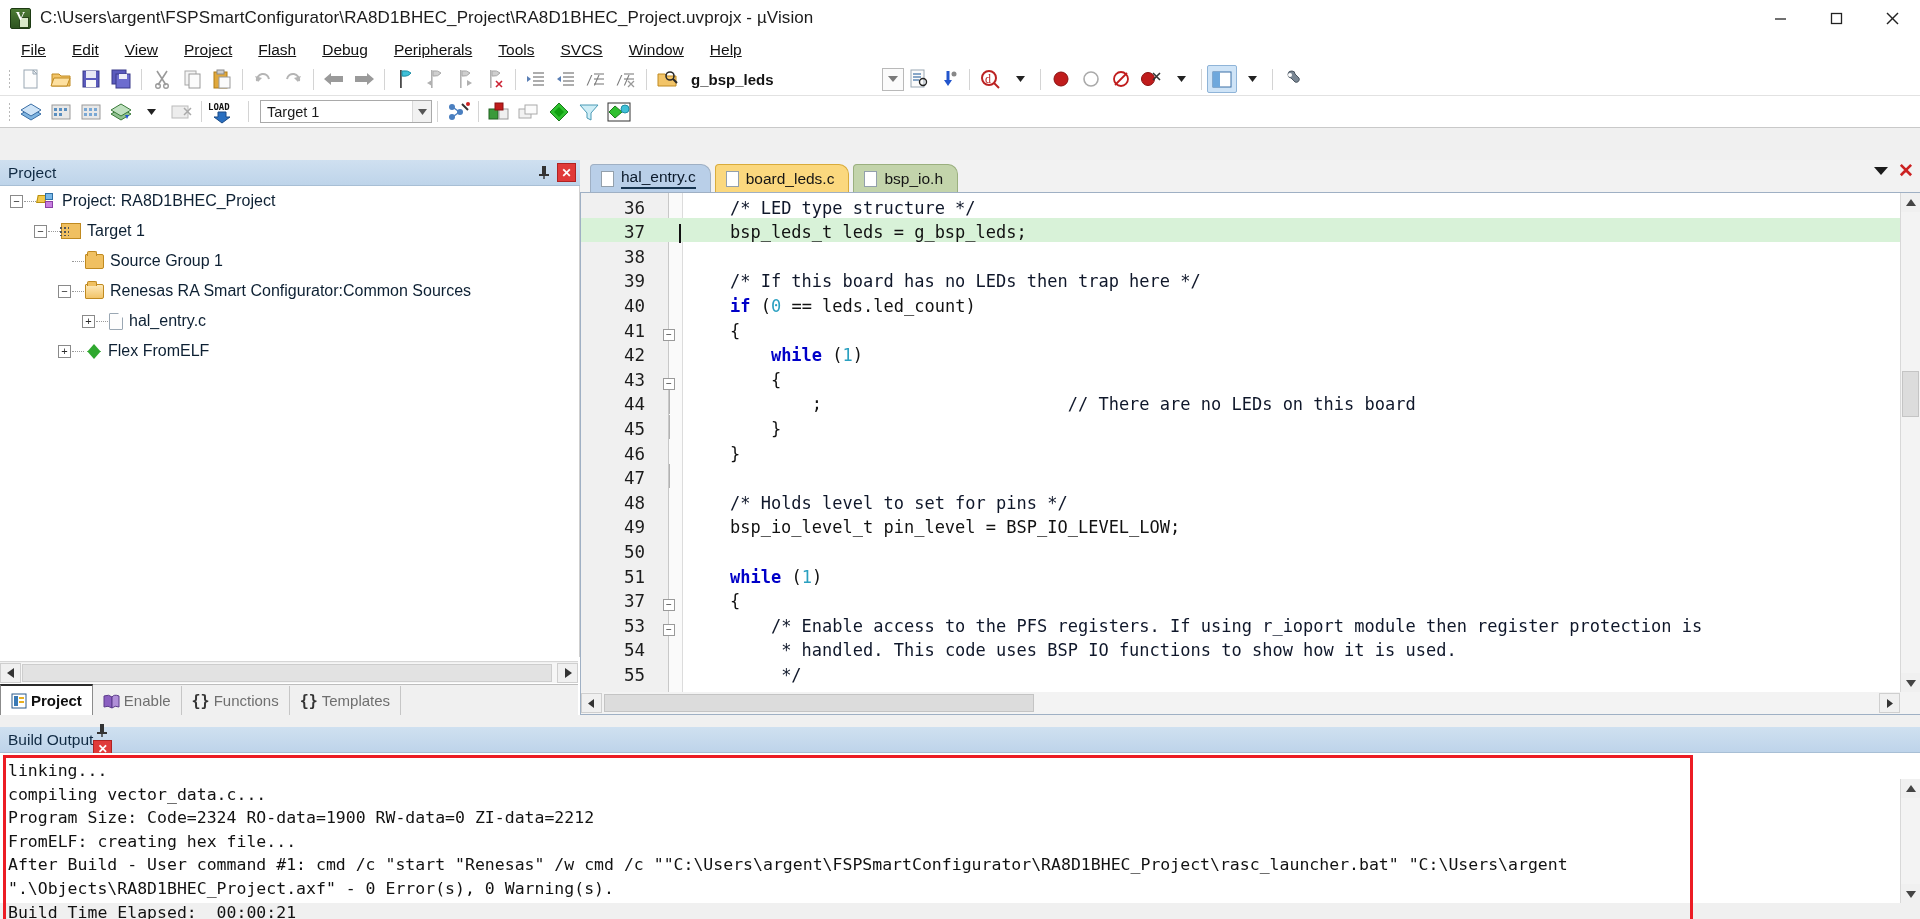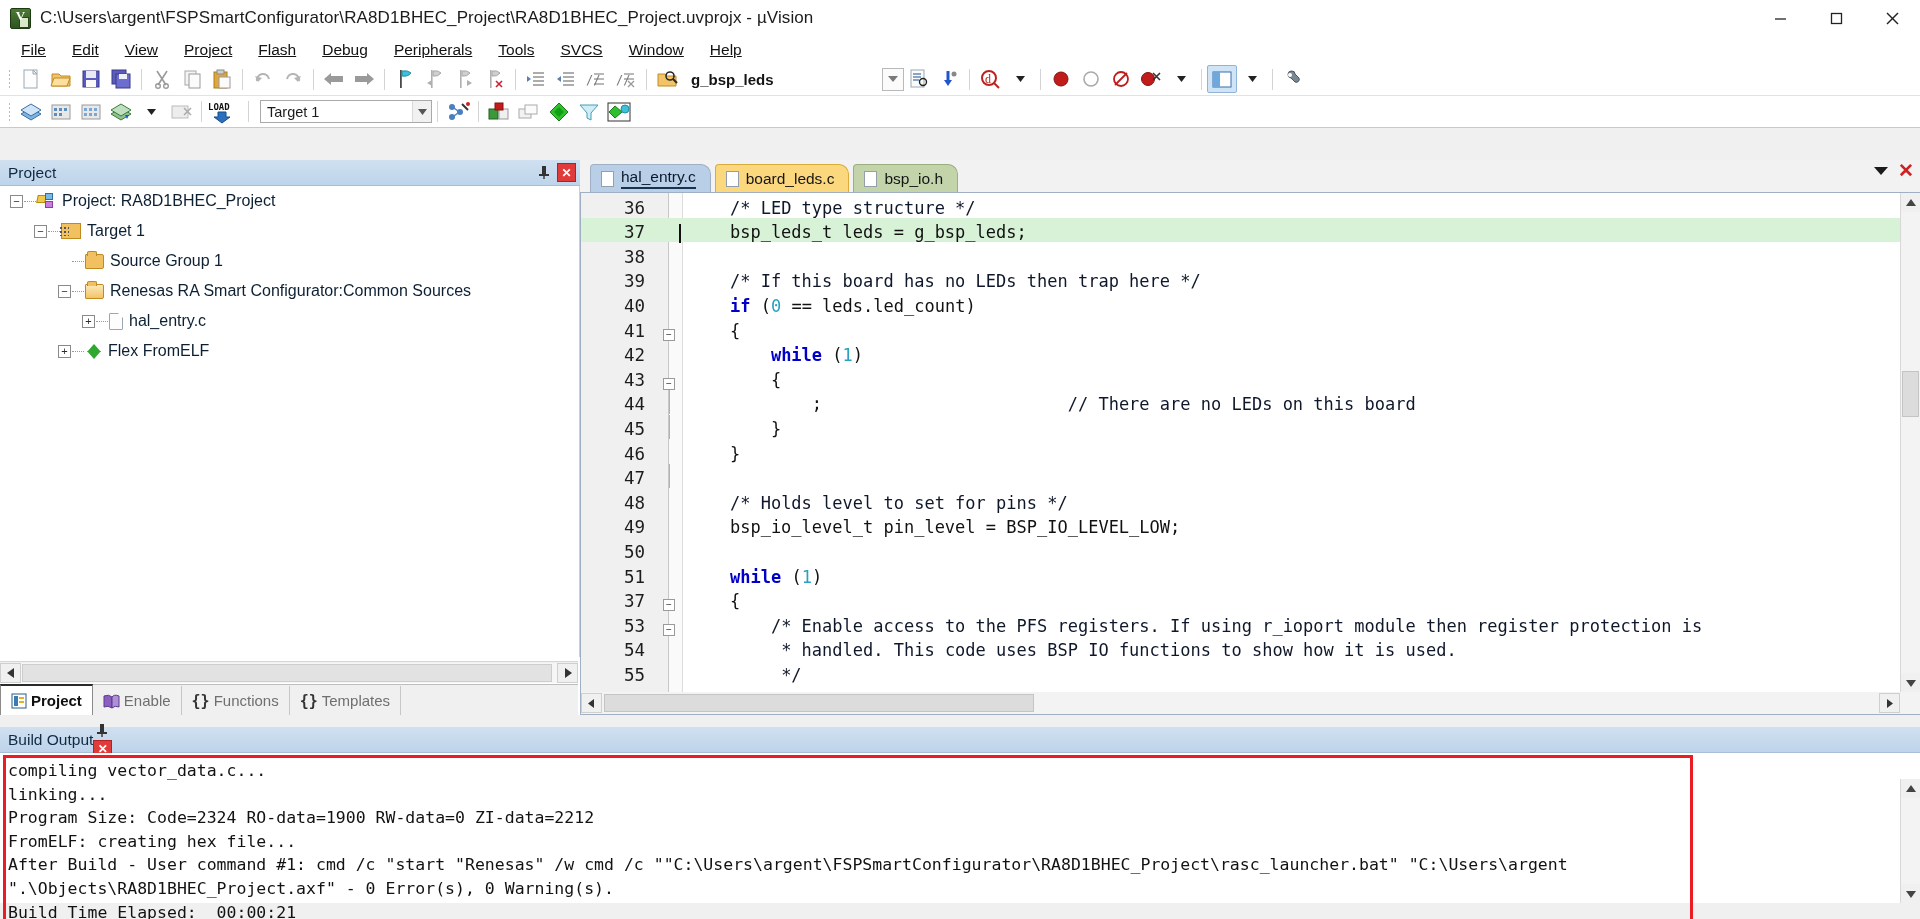--- a/index.html
+++ b/index.html
@@ -795,22 +795,22 @@
               <rect x="2" y="9" width="10" height="2" fill="#333"></rect>
               <rect x="6.3" y="11" width="1.4" height="3" fill="#333"></rect>
             </svg>
         </div>
         <div class="close-btn-sm">✕</div>
       </div>
     </div>
     <div class="build-body">
       <div class="red-box"></div>
       <div class="blog">
+          <div class="bline">linking...</div>
           <div class="bline">compiling vector_data.c...</div>
-          <div class="bline">linking...</div>
           <div class="bline">Program Size: Code=2324 RO-data=1900 RW-data=0 ZI-data=2212</div>
           <div class="bline">FromELF: creating hex file...</div>
           <div class="bline">After Build - User command #1: cmd /c "start "Renesas" /w cmd /c ""C:\Users\argent\FSPSmartConfigurator\RA8D1BHEC_Project\rasc_launcher.bat" "C:\Users\argent</div>
           <div class="bline">".\Objects\RA8D1BHEC_Project.axf" - 0 Error(s), 0 Warning(s).</div>
           <div class="bline">Build Time Elapsed:  00:00:21</div>
         </div>
       <div class="build-vscroll">
         <div class="vs-arrow">
           <svg width="10" height="8">
               <path d="M0 7 L10 7 L5 0 Z" fill="#444"></path>

